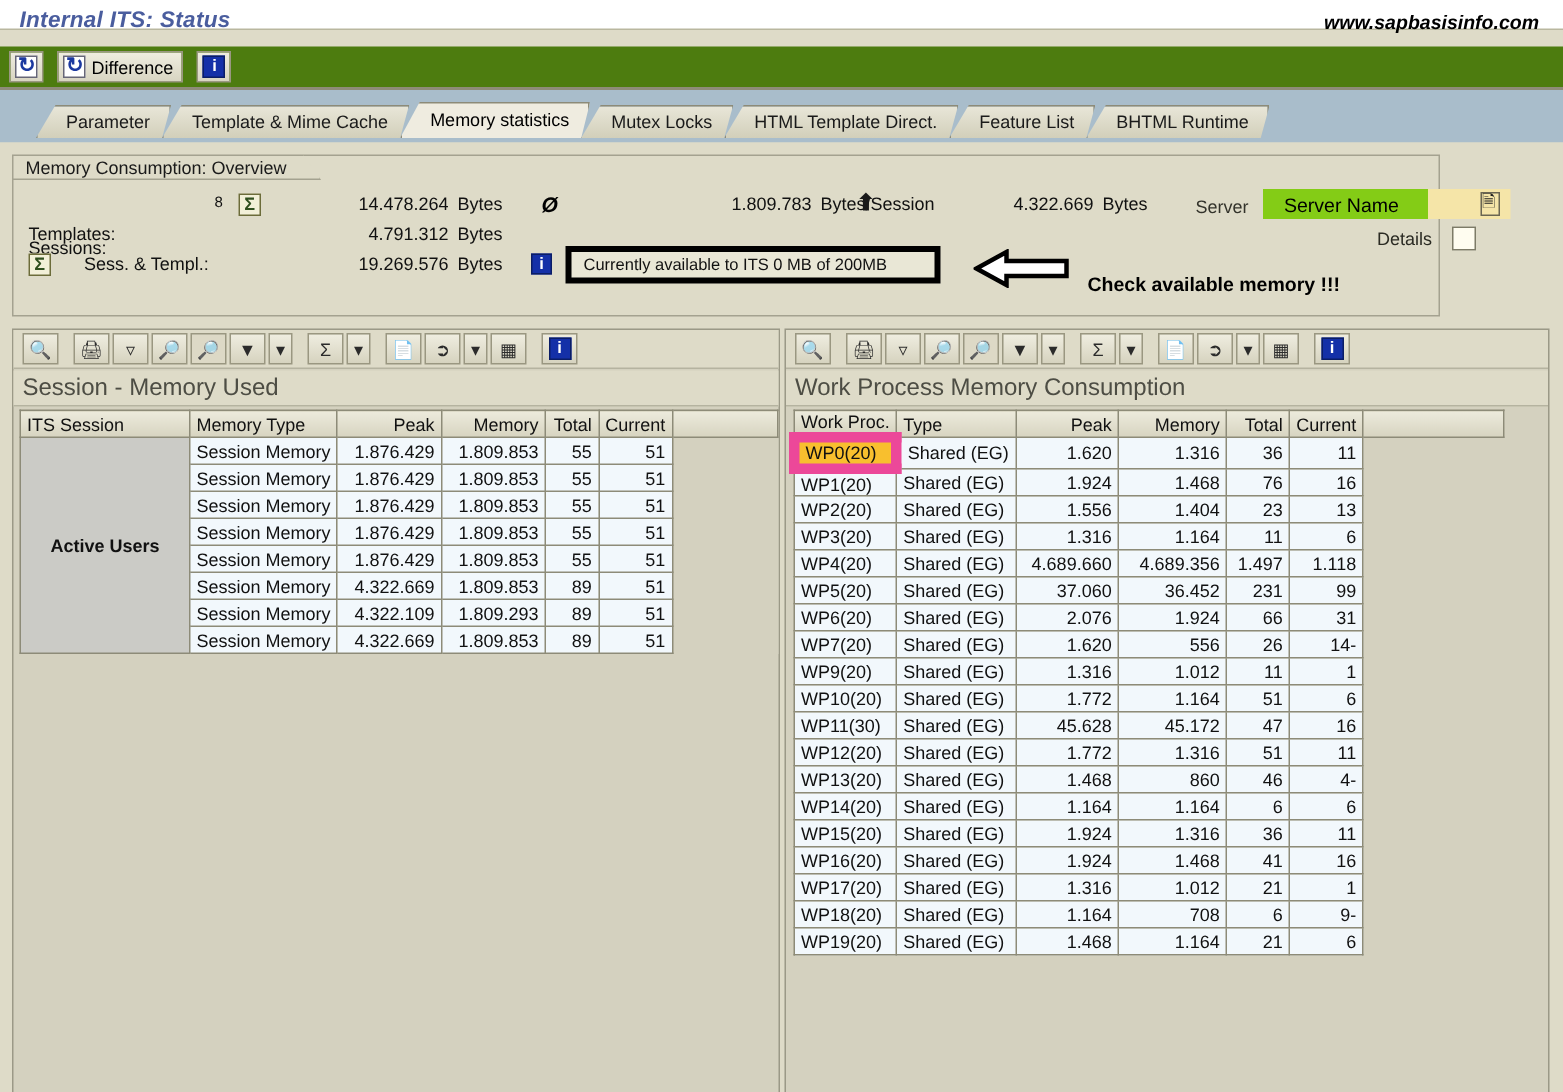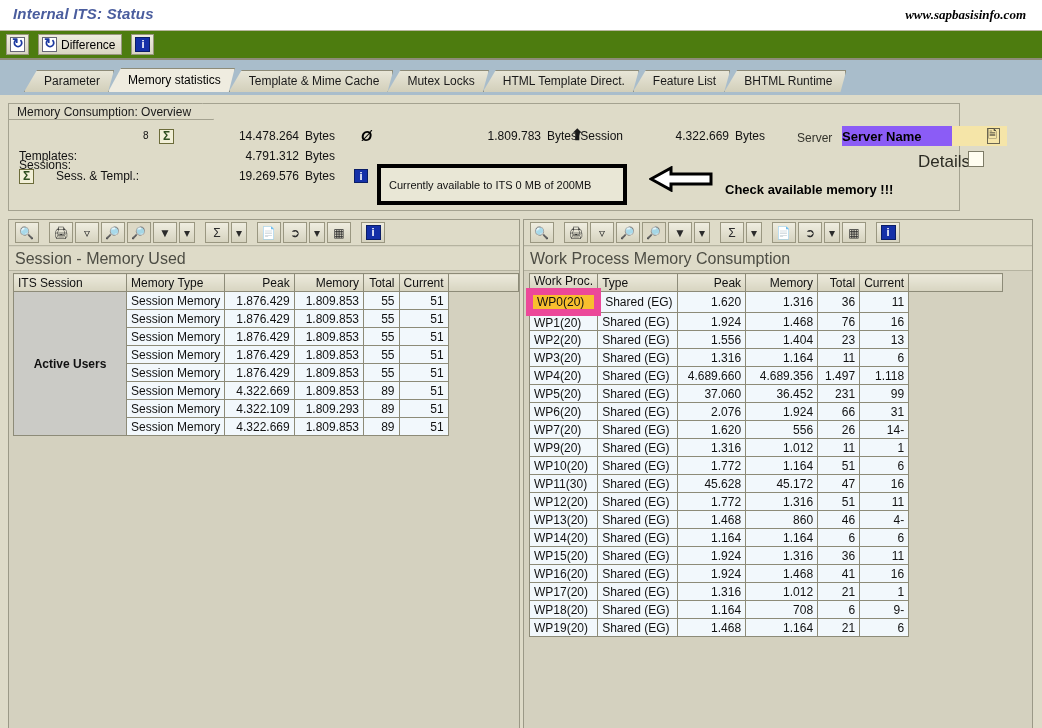--- a/index.html
+++ b/index.html
@@ -8,35 +8,34 @@
     width: 1042px; height: 728px;
     overflow: hidden;
     font-family: "Liberation Sans", sans-serif;
     font-size: 12px;
     background: #dedbc8;
   }
   #app { position: relative; width: 1042px; height: 728px; background: #dedbc8; }
 
   
   .titlebar {
-    position: absolute; left: 0; top: 0; width: 1042px; height: 31px;
+    position: absolute; left: 0; top: 0; width: 1042px; height: 20px;
     background: #ffffff;
     border-bottom: 1px solid #b9b79f;
   }
   .titlebar .app-title {
     position: absolute; left: 13px; top: 5px;
     font-size: 15px; font-weight: bold; font-style: italic;
     color: #4a5d9e;
     letter-spacing: .2px;
   }
   .titlebar .site {
     position: absolute; right: 16px; top: 7px;
     font-size: 13px; font-weight: bold; font-style: italic;
     color: #000;
-    font-family: Liberation Serif, serif;
   }
   .topstripe {
     position: absolute; left:0; top:0; width:1042px; height:3px;
     background: linear-gradient(to bottom,#c9c9bb,#eceade);
   }
 
   
   .toolbar {
     position: absolute; left: 0; top: 31px; width: 1042px; height: 29px;
     background: #4d7c0f;
@@ -144,54 +143,54 @@
   }
   .info-sq {
     position:absolute; left:345px; top:65px; width:14px; height:14px;
     background:#1430a8; border:1px solid #0a1d66;
     color:#fff; font-weight:bold; font-size:11px; text-align:center; line-height:12px;
   }
   .info-sq:after{ content:"i"; }
 
   
   .annot-box {
-    position:absolute; left:368px; top:60px; width:250px; height:41px;
+    position:absolute; left:368px; top:60px; width:250px; height:25px;
     border: 4px solid #000; background:#e9e7d6;
     display:flex; align-items:center; padding-left:8px;
     font-size:11px; color:#111; white-space:nowrap;
   }
   .annot-arrow {
     position:absolute; left:640px; top:62px; width:64px; height:26px;
   }
   .annot-text {
     position:absolute; left:716px; top:78px;
     font-size:13px; font-weight:bold; color:#000; white-space:nowrap;
   }
 
   
   .server-field {
     position:absolute; left:833px; top:22px; width:110px; height:20px;
-    background:#8b5cf6; border:none;
-    display:flex; align-items:center; padding-left:0;
-    font-size:13px; font-weight:bold; color:#000;
+    background:#84cc16; border:none;
+    display:flex; align-items:center; padding-left:14px;
+    font-size:13px; font-weight:normal; color:#000;
   }
   .server-field-ext {
     position:absolute; left:943px; top:22px; width:55px; height:20px;
     background:#f5e5a8;
   }
   .server-btn {
     position:absolute; left:978px; top:24px; width:13px; height:16px;
     background:#f5e5a8; border:1px solid #6b6652;
     cursor:pointer;
   }
   .server-btn:after{
     content:"\1F5CE"; position:absolute; left:0; top:-3px; font-size:11px; color:#222;
   }
   .lbl-details {
-    position:absolute; left:909px; top:48px; font-size:17px; color:#2b2b23;
+    position:absolute; left:909px; top:48px; font-size:12px; color:#2b2b23;
   }
   .chk-details {
     position:absolute; left:959px; top:47px; width:16px; height:16px;
     background:#fffdf0; border:1px solid #7d7b67; cursor:pointer;
   }
 
   
   .panel {
     position:absolute;
     border:1px solid #9b9987;
@@ -294,22 +293,22 @@
       <span class="lbl">Difference</span>
     </div>
     <div class="tbtn sep">
       <span class="ic ic-info"></span>
     </div>
   </div>
 
   <div class="tabstrip">
     <div class="tabs">
       <div class="tab">Parameter</div>
+      <div class="tab">Template &amp; Mime Cache</div>
       <div class="tab active">Memory statistics</div>
-      <div class="tab">Template &amp; Mime Cache</div>
       <div class="tab">Mutex Locks</div>
       <div class="tab">HTML Template Direct.</div>
       <div class="tab">Feature List</div>
       <div class="tab">BHTML Runtime</div>
     </div>
   </div>
 
   <div class="canvas">
 
     <div class="groupbox">

